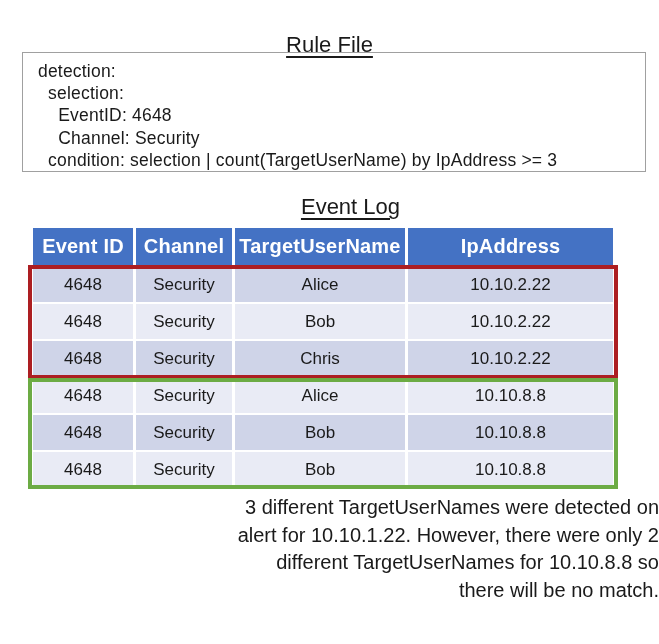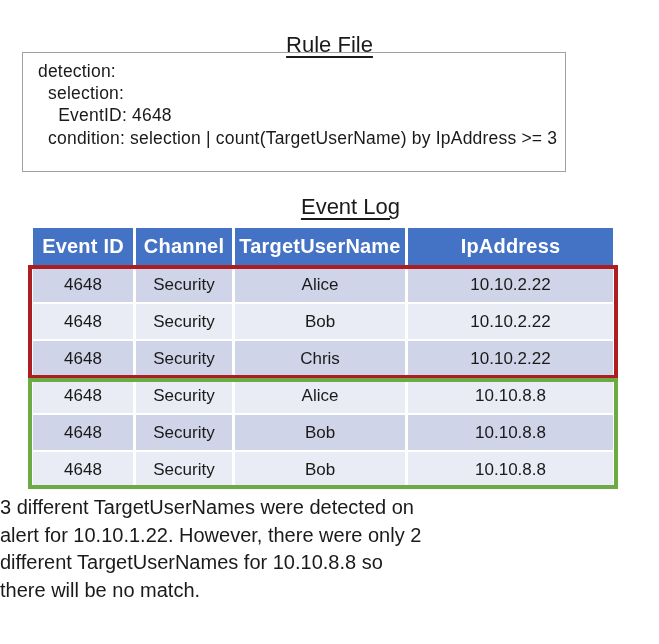--- a/index.html
+++ b/index.html
@@ -27,21 +27,21 @@
     font-size:22px;
     text-decoration:underline;
     text-underline-offset:4px;
     text-decoration-thickness:1.5px;
     color:var(--ink);
   }
   .title-rule{top:32px;}
   .title-event{top:194px;margin-left:21px;}
   .rule-box{
     position:absolute;left:22px;top:52px;
-    width:544px;height:120px;
+    width:624px;height:120px;
     border:1px solid var(--box-border);
     box-sizing:border-box;
     padding:7px 6px 0 15px;
   }
   .rule-line{
     white-space:pre;
     font-size:17.5px;
     line-height:22.2px;
     letter-spacing:0.2px;
     color:var(--ink);
@@ -84,39 +84,40 @@
     top:37px;height:114px;
     border:4px solid var(--match-border);
   }
   .overlay-green{
     top:150px;height:111px;
     border:4px solid var(--nomatch-border);
   }
   .caption{
     position:absolute;left:0;top:494px;
     width:100%;
-    text-align:left;
+    text-align:right;
   }
   .caption-line{
     font-size:20px;
     line-height:27.6px;
     color:var(--ink);
   }
 </style>
 </head>
 <body>
 
 <div class="page">
 
   <div class="section-title title-rule">Rule File</div>
 
   <div class="rule-box">
     <div class="rule-line">detection:</div>
     <div class="rule-line">  selection:</div>
     <div class="rule-line">    EventID: 4648</div>
+    <div class="rule-line">    Channel: Security</div>
     <div class="rule-line">  condition: selection | count(TargetUserName) by IpAddress &gt;= 3</div>
   </div>
 
   <div class="section-title title-event">Event Log</div>
 
   <div class="table-wrap">
     <div class="event-grid">
 
       <div class="hrow">
         <div class="hcell">Event ID</div>

